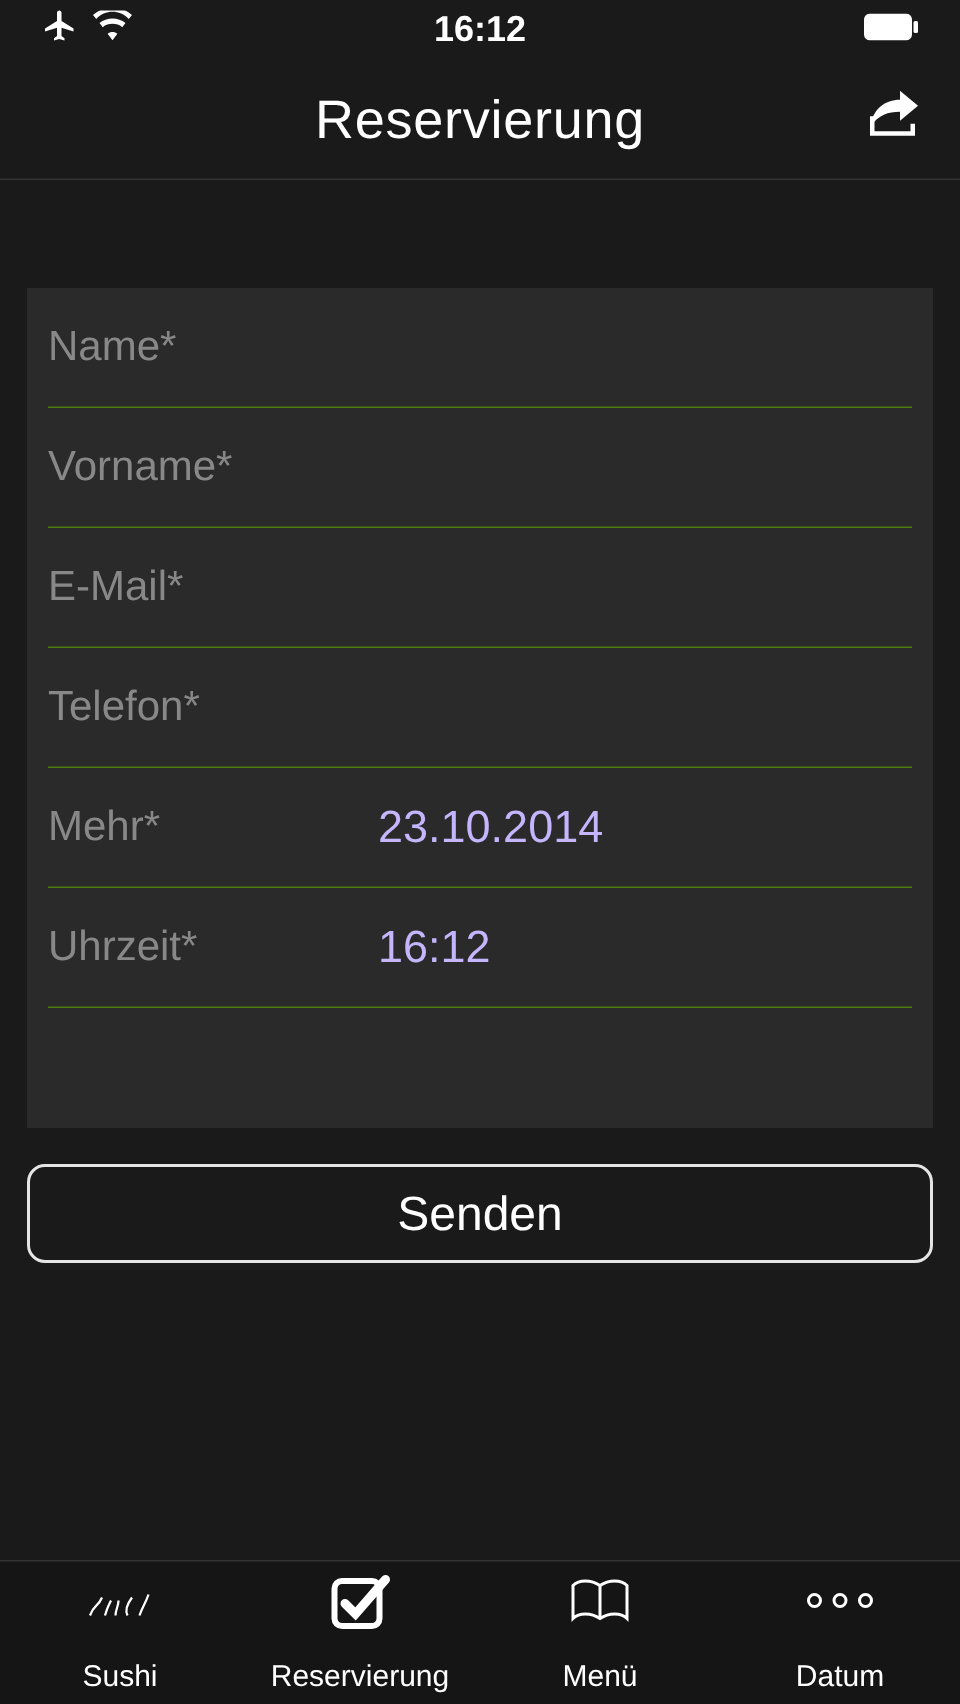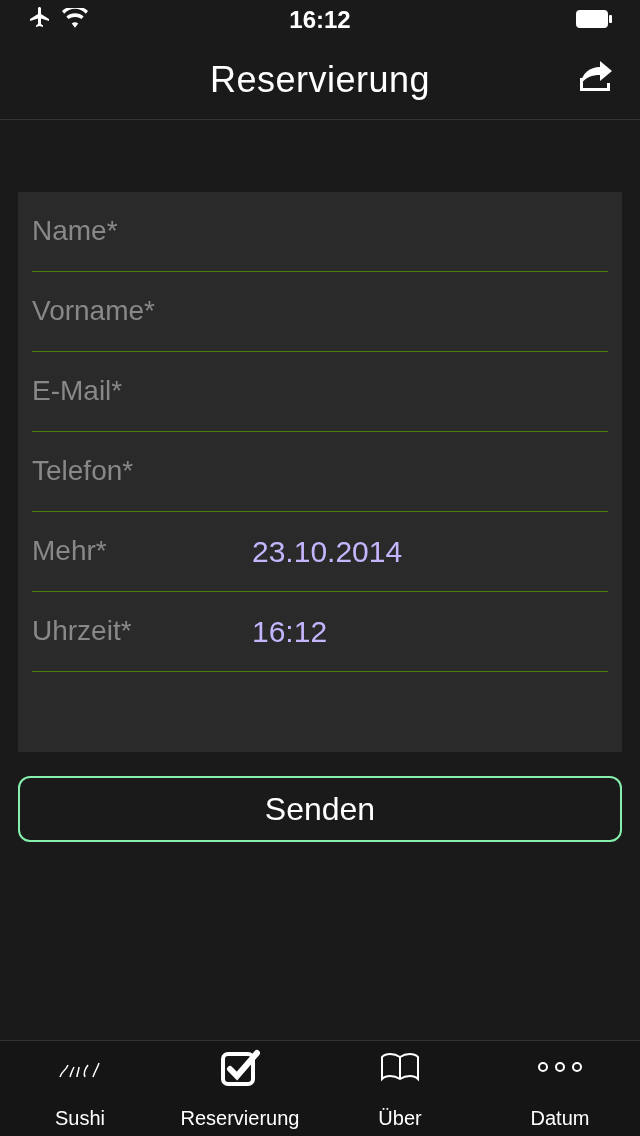--- a/index.html
+++ b/index.html
@@ -58,21 +58,21 @@
       color: #c4b5fd;
       background: none;
       border: none;
       outline: none;
     }
     .send-button {
       margin: 24px 18px 0 18px;
       width: calc(100% - 36px);
       height: 66px;
       background: transparent;
-      border: 2px solid #86efac;
+      border: 2px solid #e5e5e5;
       border-radius: 12px;
       color: #fff;
       font-size: 32px;
       display: flex;
       align-items: center;
       justify-content: center;
     }
     .tab-bar {
       position: absolute;
       bottom: 0;
@@ -184,21 +184,21 @@
     </div>
     <span>Reservierung</span>
   </div>
   <div class="tab-item">
     <div class="tab-icon">
       <svg width="44" height="36" viewBox="0 0 44 36" fill="none" stroke="#fff" stroke-width="2">
           <path d="M22 8C16 4 8 4 4 8v22c4-4 12-4 18 0 6-4 14-4 18 0V8c-4-4-12-4-18 0z"></path>
           <line x1="22" y1="8" x2="22" y2="30"></line>
         </svg>
     </div>
-    <span>Über</span>
+    <span>Menü</span>
   </div>
   <div class="tab-item">
     <div class="tab-icon">
       <svg width="50" height="12" viewBox="0 0 50 12" fill="none" stroke="#fff" stroke-width="2">
           <circle cx="8" cy="6" r="4"></circle>
           <circle cx="25" cy="6" r="4"></circle>
           <circle cx="42" cy="6" r="4"></circle>
         </svg>
     </div>
     <span>Datum</span>

